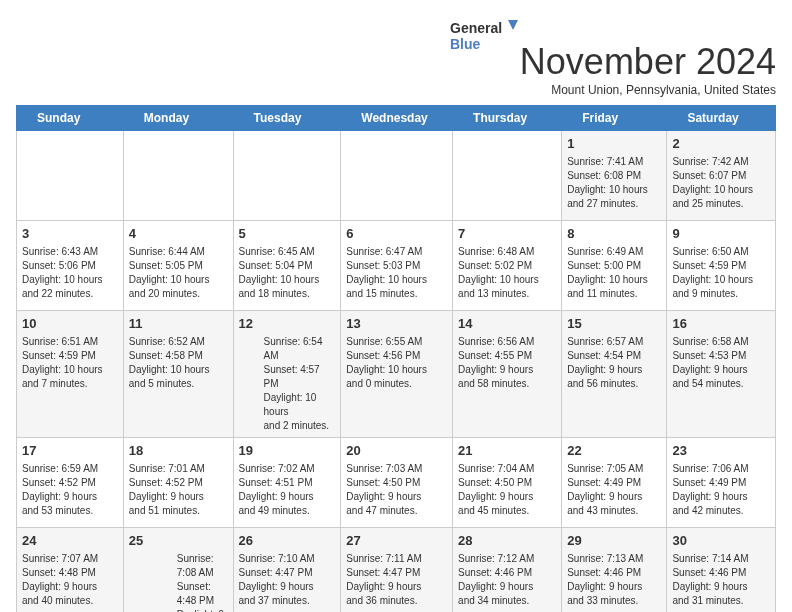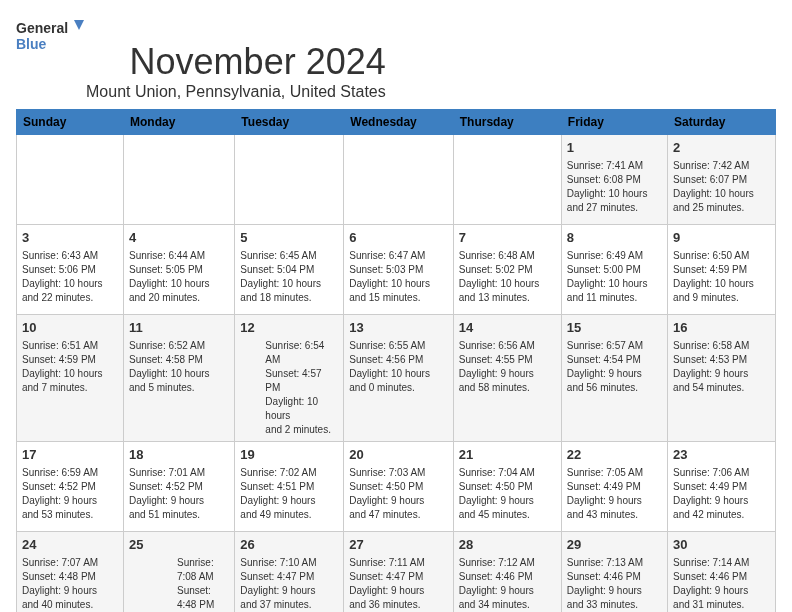--- a/index.html
+++ b/index.html
@@ -5,50 +5,50 @@
     * { box-sizing: border-box; margin: 0; padding: 0; }
     body {
       font-family: Arial, sans-serif;
       background: #fff;
       width: 792px;
       min-height: 612px;
       padding: 16px;
     }
     .header-section {
       display: flex;
-      justify-content: flex-start;
+      justify-content: flex-end;
       align-items: flex-start;
       margin-bottom: 8px;
     }
     .logo {
       display: flex;
       align-items: center;
       gap: 4px;
     }
     .title-block { text-align: right; }
     .month-title {
       font-size: 36px;
       font-weight: normal;
       color: #333;
       margin-top: 25px;
     }
     .location-title {
-      font-size: 16px;
+      font-size: 12px;
       color: #333;
     }
     table {
       width: 100%;
       border-collapse: collapse;
       font-size: 11px;
     }
     thead th {
       background: #3d7fc1;
-      color: #000000;
+      color: #ffffff;
       text-align: left;
-      padding: 5px 6px;
+      padding: 5px 20px;
       font-size: 12px;
       font-weight: bold;
       border: 1px solid #3d7fc1;
     }
     tbody td {
       vertical-align: top;
       padding: 4px 5px;
       border: 1px solid #ccc;
       height: 90px;
       width: 113px;

